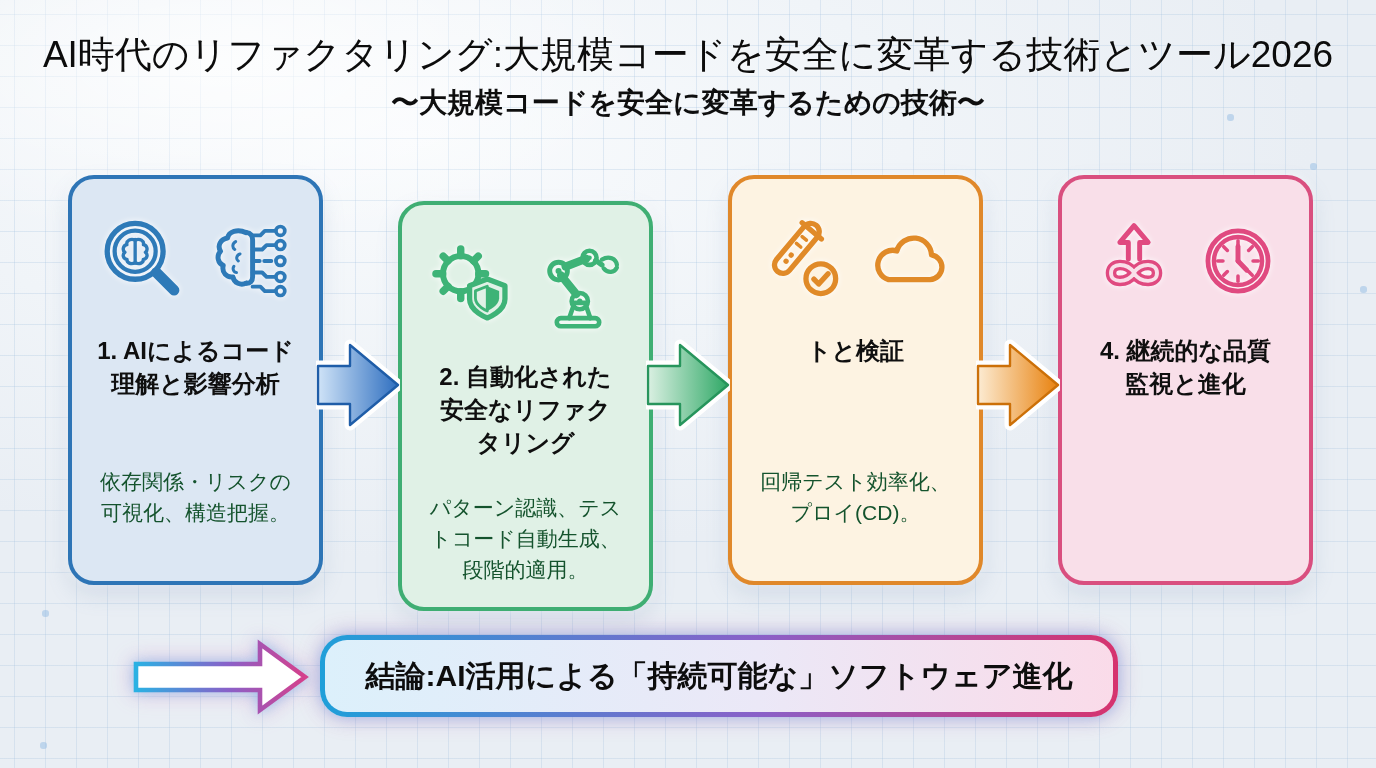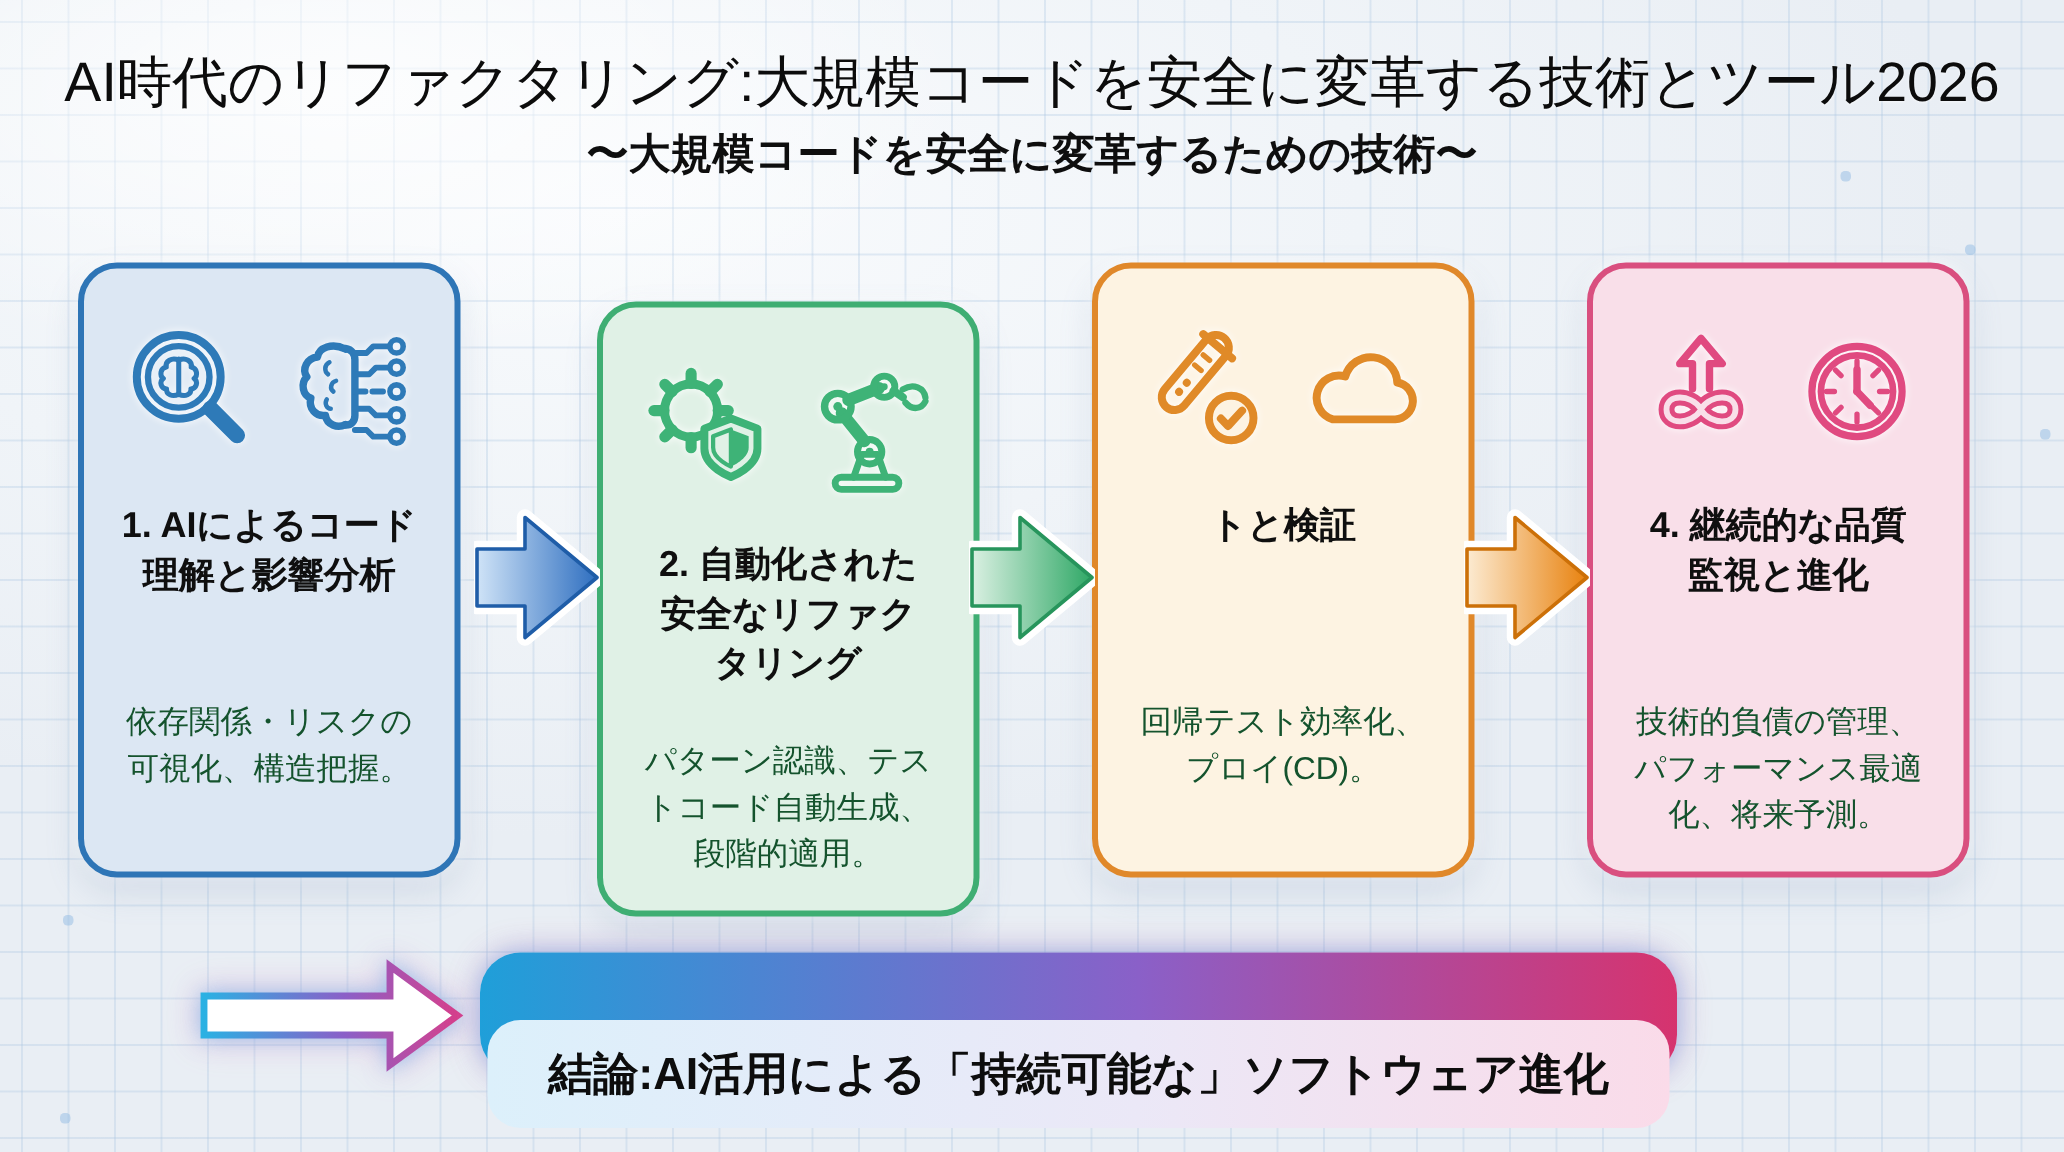--- a/index.html
+++ b/index.html
@@ -31,21 +31,21 @@
   .sub-title{
     position:absolute;top:84px;left:0;width:100%;text-align:center;
     font-size:28px;font-weight:bold;color:#0e0e0e;white-space:nowrap;z-index:1;
   }
 
   .step-card{
     position:absolute;top:175px;width:255px;height:410px;box-sizing:border-box;
     border:4px solid #888;border-radius:26px;z-index:1;
     box-shadow:0 10px 22px rgba(110,140,180,0.18), 0 0 10px rgba(255,255,255,0.8);
   }
-  .card-1{left:52px;}  .card-2{left:398px;}  .card-3{left:728px;}  .card-4{left:1058px;}
+  .card-1{left:68px;}  .card-2{left:398px;}  .card-3{left:728px;}  .card-4{left:1058px;}
 
   .icons-row{
     position:absolute;top:36px;left:0;right:0;
     display:flex;justify-content:center;align-items:center;gap:12px;
   }
   .icon{display:block;}
   .icon svg{width:92px;height:92px;display:block;filter:drop-shadow(0 0 3px rgba(255,255,255,0.9));}
 
   .step-title{
     position:absolute;top:155px;left:0;right:0;padding:0 10px;
@@ -69,21 +69,21 @@
   .conclusion{
     position:absolute;left:320px;top:635px;width:798px;height:82px;box-sizing:border-box;
     border-radius:27px;padding:5px;z-index:1;
     background:linear-gradient(90deg,#1f9fd9 0%,#8a60c8 55%,#d6336e 100%);
     box-shadow:0 0 16px rgba(80,170,235,0.5), 0 0 22px rgba(230,80,160,0.35);
   }
   .conclusion-inner{
     width:100%;height:100%;border-radius:22px;
     background:linear-gradient(90deg,#dcf0fb 0%,#ebe8f7 55%,#fadbe9 100%);
     display:flex;align-items:center;justify-content:center;
-    font-size:30px;font-weight:bold;color:#0d0d0d;white-space:nowrap;margin-top:40px;
+    font-size:30px;font-weight:bold;color:#0d0d0d;white-space:nowrap;
   }
 </style>
 </head>
 <body>
 
 <div class="canvas">
 
   <div class="bg-dot" style="left:1227px;top:114px;"></div>
   <div class="bg-dot" style="left:1310px;top:163px;"></div>
   <div class="bg-dot" style="left:1360px;top:286px;"></div>
@@ -238,25 +238,20 @@
           </g>
           <path d="M26 26 V17.8" stroke-width="2.8"></path>
           <path d="M26 26 L31 31.2" stroke-width="2.8"></path>
         </svg>
       </span>
     </div>
     <div class="step-title">
       <span class="tline">4. 継続的な品質</span>
       <span class="tline">監視と進化</span>
     </div>
-    <div class="step-desc">
-      <span class="dline">技術的負債の管理、</span>
-      <span class="dline">パフォーマンス最適</span>
-      <span class="dline">化、将来予測。</span>
-    </div>
   </div>
 
   <div class="flow-arrow" style="left:316px;">
     <svg viewBox="0 0 84 104">
       <defs>
         <linearGradient id="ag0" x1="0" y1="0" x2="1" y2="0">
           <stop offset="0" stop-color="#cfe3f7" style="stop-color: rgb(207, 227, 247);"></stop>
           <stop offset="1" stop-color="#2f6fc0" style="stop-color: rgb(47, 111, 192);"></stop>
         </linearGradient>
       </defs>

